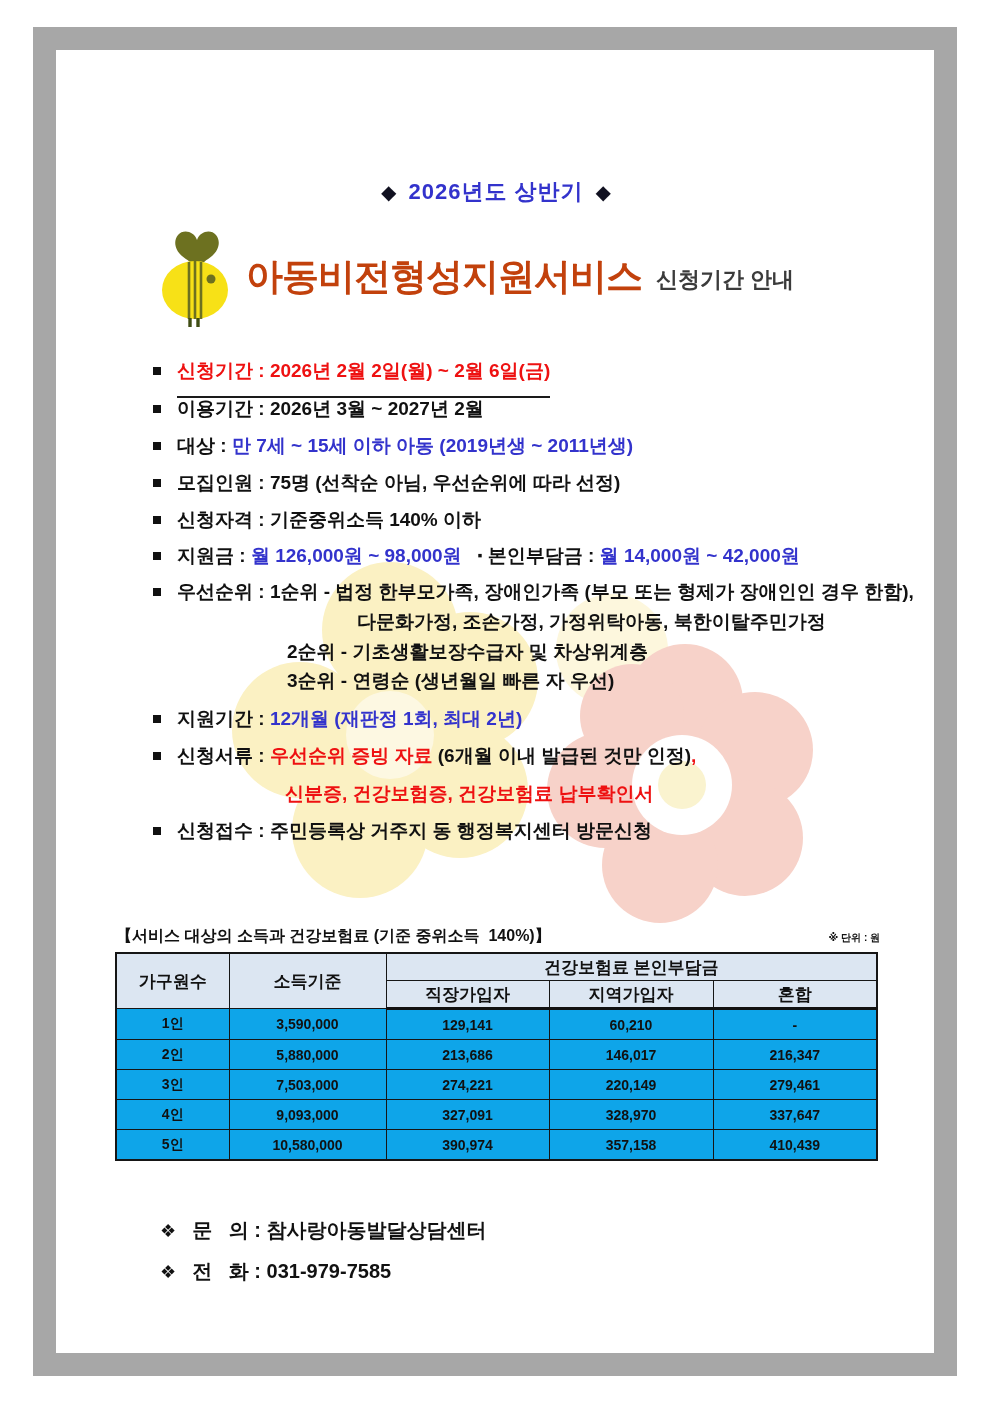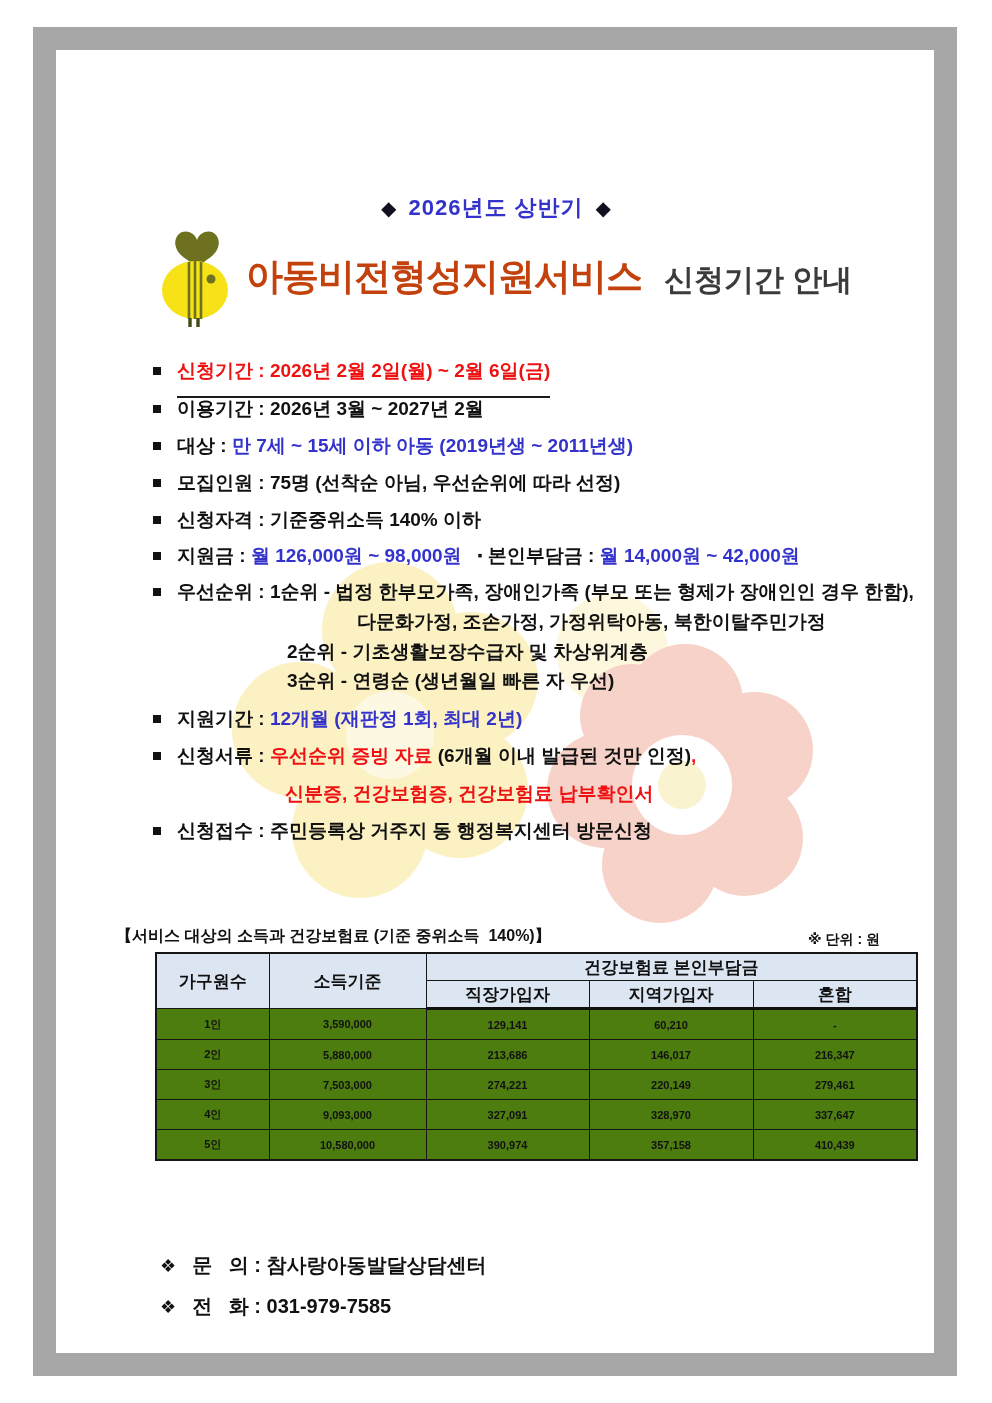--- a/index.html
+++ b/index.html
@@ -9,32 +9,32 @@
     overflow:hidden;color:#111;
   }
   .frame{
     position:absolute;left:33px;top:27px;width:878px;height:1303px;
     border:23px solid #a7a7a7;background:transparent;pointer-events:none;z-index:3;
   }
   .bg-flowers{position:absolute;left:0;top:0;z-index:0;}
   .content{position:absolute;left:0;top:0;width:992px;height:1403px;z-index:1;}
 
   .header-small{
-    position:absolute;top:193px;left:0;width:992px;text-align:center;
+    position:absolute;top:177px;left:0;width:992px;text-align:center;
     font-size:22px;font-weight:700;white-space:pre;
   }
   .header-small .dia{color:#101020;margin:0 12px;font-size:20px;}
   .header-small .blue-t{color:#3333cc;letter-spacing:1px;}
 
   .title-row{
     position:absolute;top:226px;left:158px;display:flex;align-items:center;white-space:pre;
   }
   .logo{margin-right:10px;}
   .title-main{font-size:37px;font-weight:700;color:#c2410c;letter-spacing:-1px;}
-  .title-sub{font-size:30px;font-weight:700;color:#3b3b3b;margin-left:22px;padding-top:6px;}
+  .title-sub{font-size:22px;font-weight:700;color:#3b3b3b;margin-left:14px;padding-top:6px;}
 
   .bullets{position:absolute;top:356px;left:150px;font-size:19px;font-weight:700;}
   .li{position:relative;padding-left:27px;line-height:29px;white-space:pre;}
   .li.mark::before{
     content:"";position:absolute;left:3px;top:11px;width:8px;height:8px;background:#111;
   }
   .blue{color:#3333cc;}
   .red{color:#ee1111;}
   .u{color:#ee1111;border-bottom:2px solid #1a1a1a;padding-bottom:15px;}
   .sq{font-size:14px;vertical-align:2px;}
@@ -43,38 +43,38 @@
   .mb1{margin-bottom:1px;} .mb0{margin-bottom:0;}
   .ind-service{margin-left:135px;}
   .ind-multi{margin-left:180px;}
   .ind-rank{margin-left:110px;}
   .ind-docs{margin-left:108px;}
 
   .table-title{
     position:absolute;top:926px;left:116px;font-size:16px;font-weight:700;white-space:pre;
   }
   .unit-note{
-    position:absolute;top:931px;right:112px;font-size:14px;font-weight:700;white-space:pre;
+    position:absolute;top:931px;right:112px;font-size:10px;font-weight:700;white-space:pre;
   }
   table.income{
     position:absolute;top:952px;left:115px;width:761px;border-collapse:collapse;
-    table-layout:fixed;border:2px solid #161616;margin-left:40px;
+    table-layout:fixed;border:2px solid #161616;
   }
   table.income th,table.income td{
     border:1px solid #161616;text-align:center;padding:0;white-space:pre;
   }
   table.income thead th{
     background:#dce6f2;font-size:17px;font-weight:700;
   }
   tr.h1 th{height:26px;}
   tr.h2 th{height:26px;border-bottom:3px solid #111;}
   th.span2{border-bottom:3px solid #111;}
-  table.income tbody td{height:29px;font-size:11px;font-weight:700;background:#4d7c0f;}
-
-  .contact{position:absolute;top:1245px;left:160px;font-size:20px;font-weight:700;}
+  table.income tbody td{height:29px;font-size:14px;font-weight:700;background:#0ea5e9;}
+
+  .contact{position:absolute;top:1210px;left:160px;font-size:20px;font-weight:700;}
   .contact-line{white-space:pre;line-height:40px;}
   .contact-line .dia4{font-size:18px;margin-right:16px;}
 </style>
 </head>
 <body>
 
 <svg class="bg-flowers" width="992" height="1403" viewBox="0 0 992 1403">
 
   <g>
     <circle cx="390" cy="630" r="68" fill="#fbf1c3"></circle>

